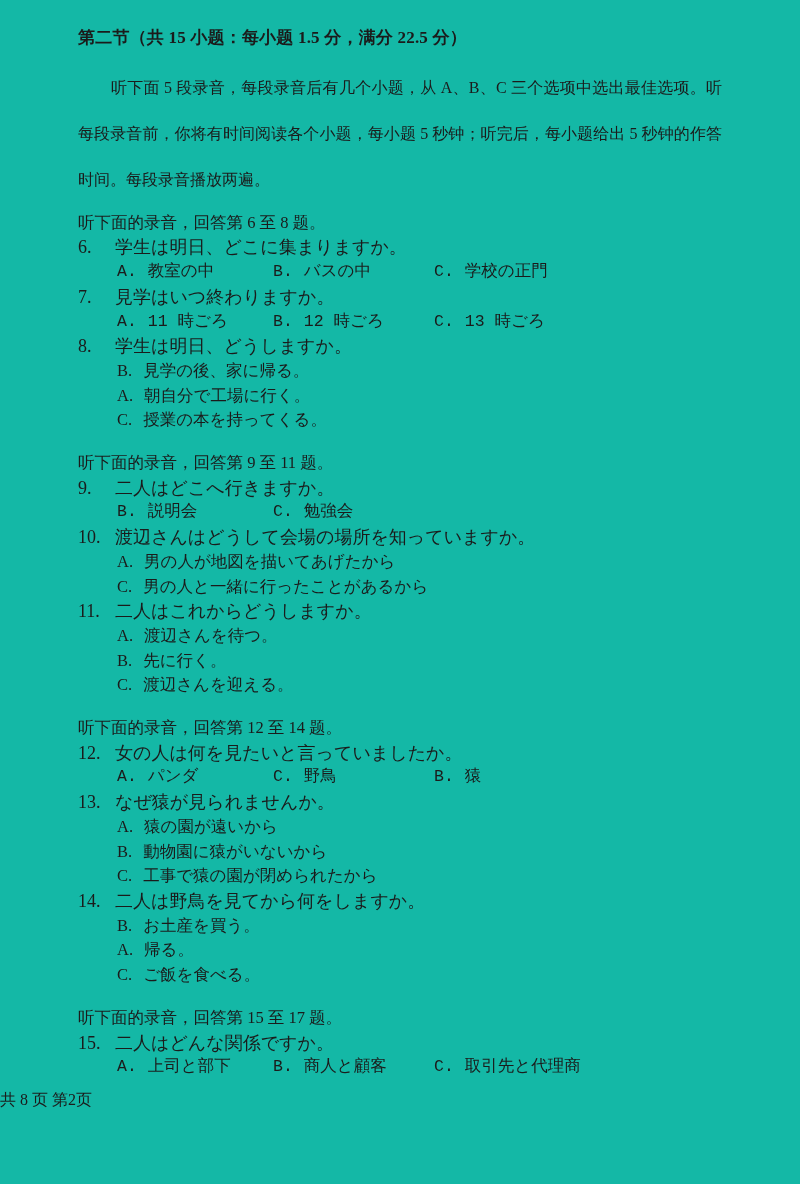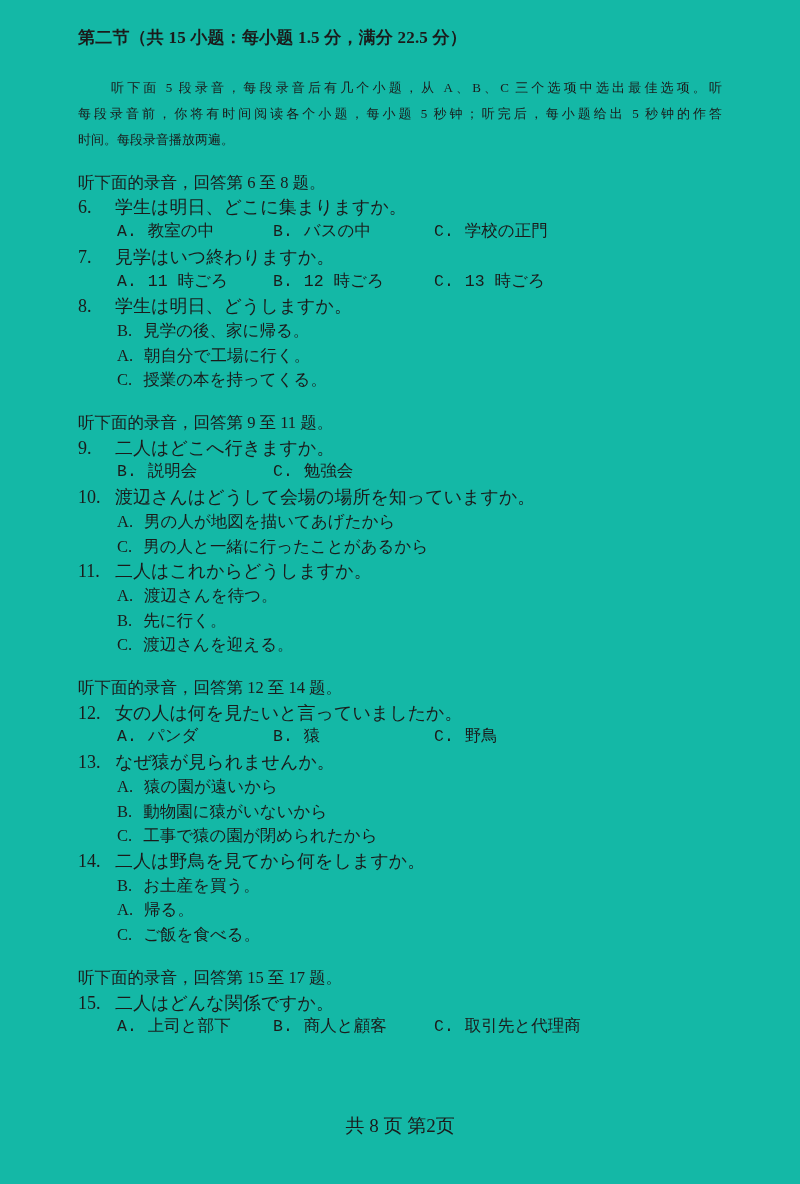--- a/index.html
+++ b/index.html
@@ -18,22 +18,23 @@
   }
   .title {
     font-weight: 700;
     font-size: 17px;
     line-height: 24.7px;
     margin-bottom: 24px;
     letter-spacing: 0.2px;
   }
   .intro { margin-bottom: 0; }
   .intro-line {
-    font-size: 13px;
+    font-size: 16px;
     line-height: 26px;
+    margin-top: 20px;
   }
   .intro-line.indent { text-indent: 33px; }
   .intro-line.justify { text-align: justify; text-align-last: justify; }
   .section-block { margin-top: 18px; }
   .section-header {
     font-size: 16.5px;
     line-height: 24.7px;
   }
   .q-row { font-size: 18px; line-height: 24.7px; }
   .q-num { display: inline-block; width: 37px; }
@@ -49,24 +50,22 @@
   .opt-row .opt:nth-child(3) { flex: 1; }
   .opt-stack .opt {
     padding-left: 39px;
     font-size: 16.5px;
     line-height: 24.7px;
   }
   .opt-label { margin-right: 11px; }
   .footer {
     position: absolute;
     top: 1089px; left: 0; right: 0;
-    text-align: center;
-    font-size: 19px;
+    font-size: 16px;
     line-height: 22px;
-    margin-top: 26px;
   }
 </style>
 </head>
 <body>
 
 <div class="page">
   <div class="title">第二节（共 15 小题：每小题 1.5 分，满分 22.5 分）</div>
   <div class="intro">
     <div class="intro-line indent justify">听下面 5 段录音，每段录音后有几个小题，从 A、B、C 三个选项中选出最佳选项。听</div>
     <div class="intro-line justify">每段录音前，你将有时间阅读各个小题，每小题 5 秒钟；听完后，每小题给出 5 秒钟的作答</div>
@@ -124,22 +123,22 @@
             <div class="opt"><span class="opt-label">C.</span><span class="opt-text">渡辺さんを迎える。</span></div>
           </div>
         </div>
       </div>
       <div class="section-block">
         <div class="section-header">听下面的录音，回答第 12 至 14 题。</div>
         <div class="question">
           <div class="q-row"><span class="q-num">12.</span><span class="q-text">女の人は何を見たいと言っていましたか。</span></div>
           <div class="opt-row">
             <span class="opt"><span class="opt-label">A.</span><span class="opt-text">パンダ</span></span>
+            <span class="opt"><span class="opt-label">C.</span><span class="opt-text">野鳥</span></span>
             <span class="opt"><span class="opt-label">B.</span><span class="opt-text">猿</span></span>
-            <span class="opt"><span class="opt-label">C.</span><span class="opt-text">野鳥</span></span>
           </div>
         </div>
         <div class="question">
           <div class="q-row"><span class="q-num">13.</span><span class="q-text">なぜ猿が見られませんか。</span></div>
           <div class="opt-stack">
             <div class="opt"><span class="opt-label">A.</span><span class="opt-text">猿の園が遠いから</span></div>
             <div class="opt"><span class="opt-label">B.</span><span class="opt-text">動物園に猿がいないから</span></div>
             <div class="opt"><span class="opt-label">C.</span><span class="opt-text">工事で猿の園が閉められたから</span></div>
           </div>
         </div>

